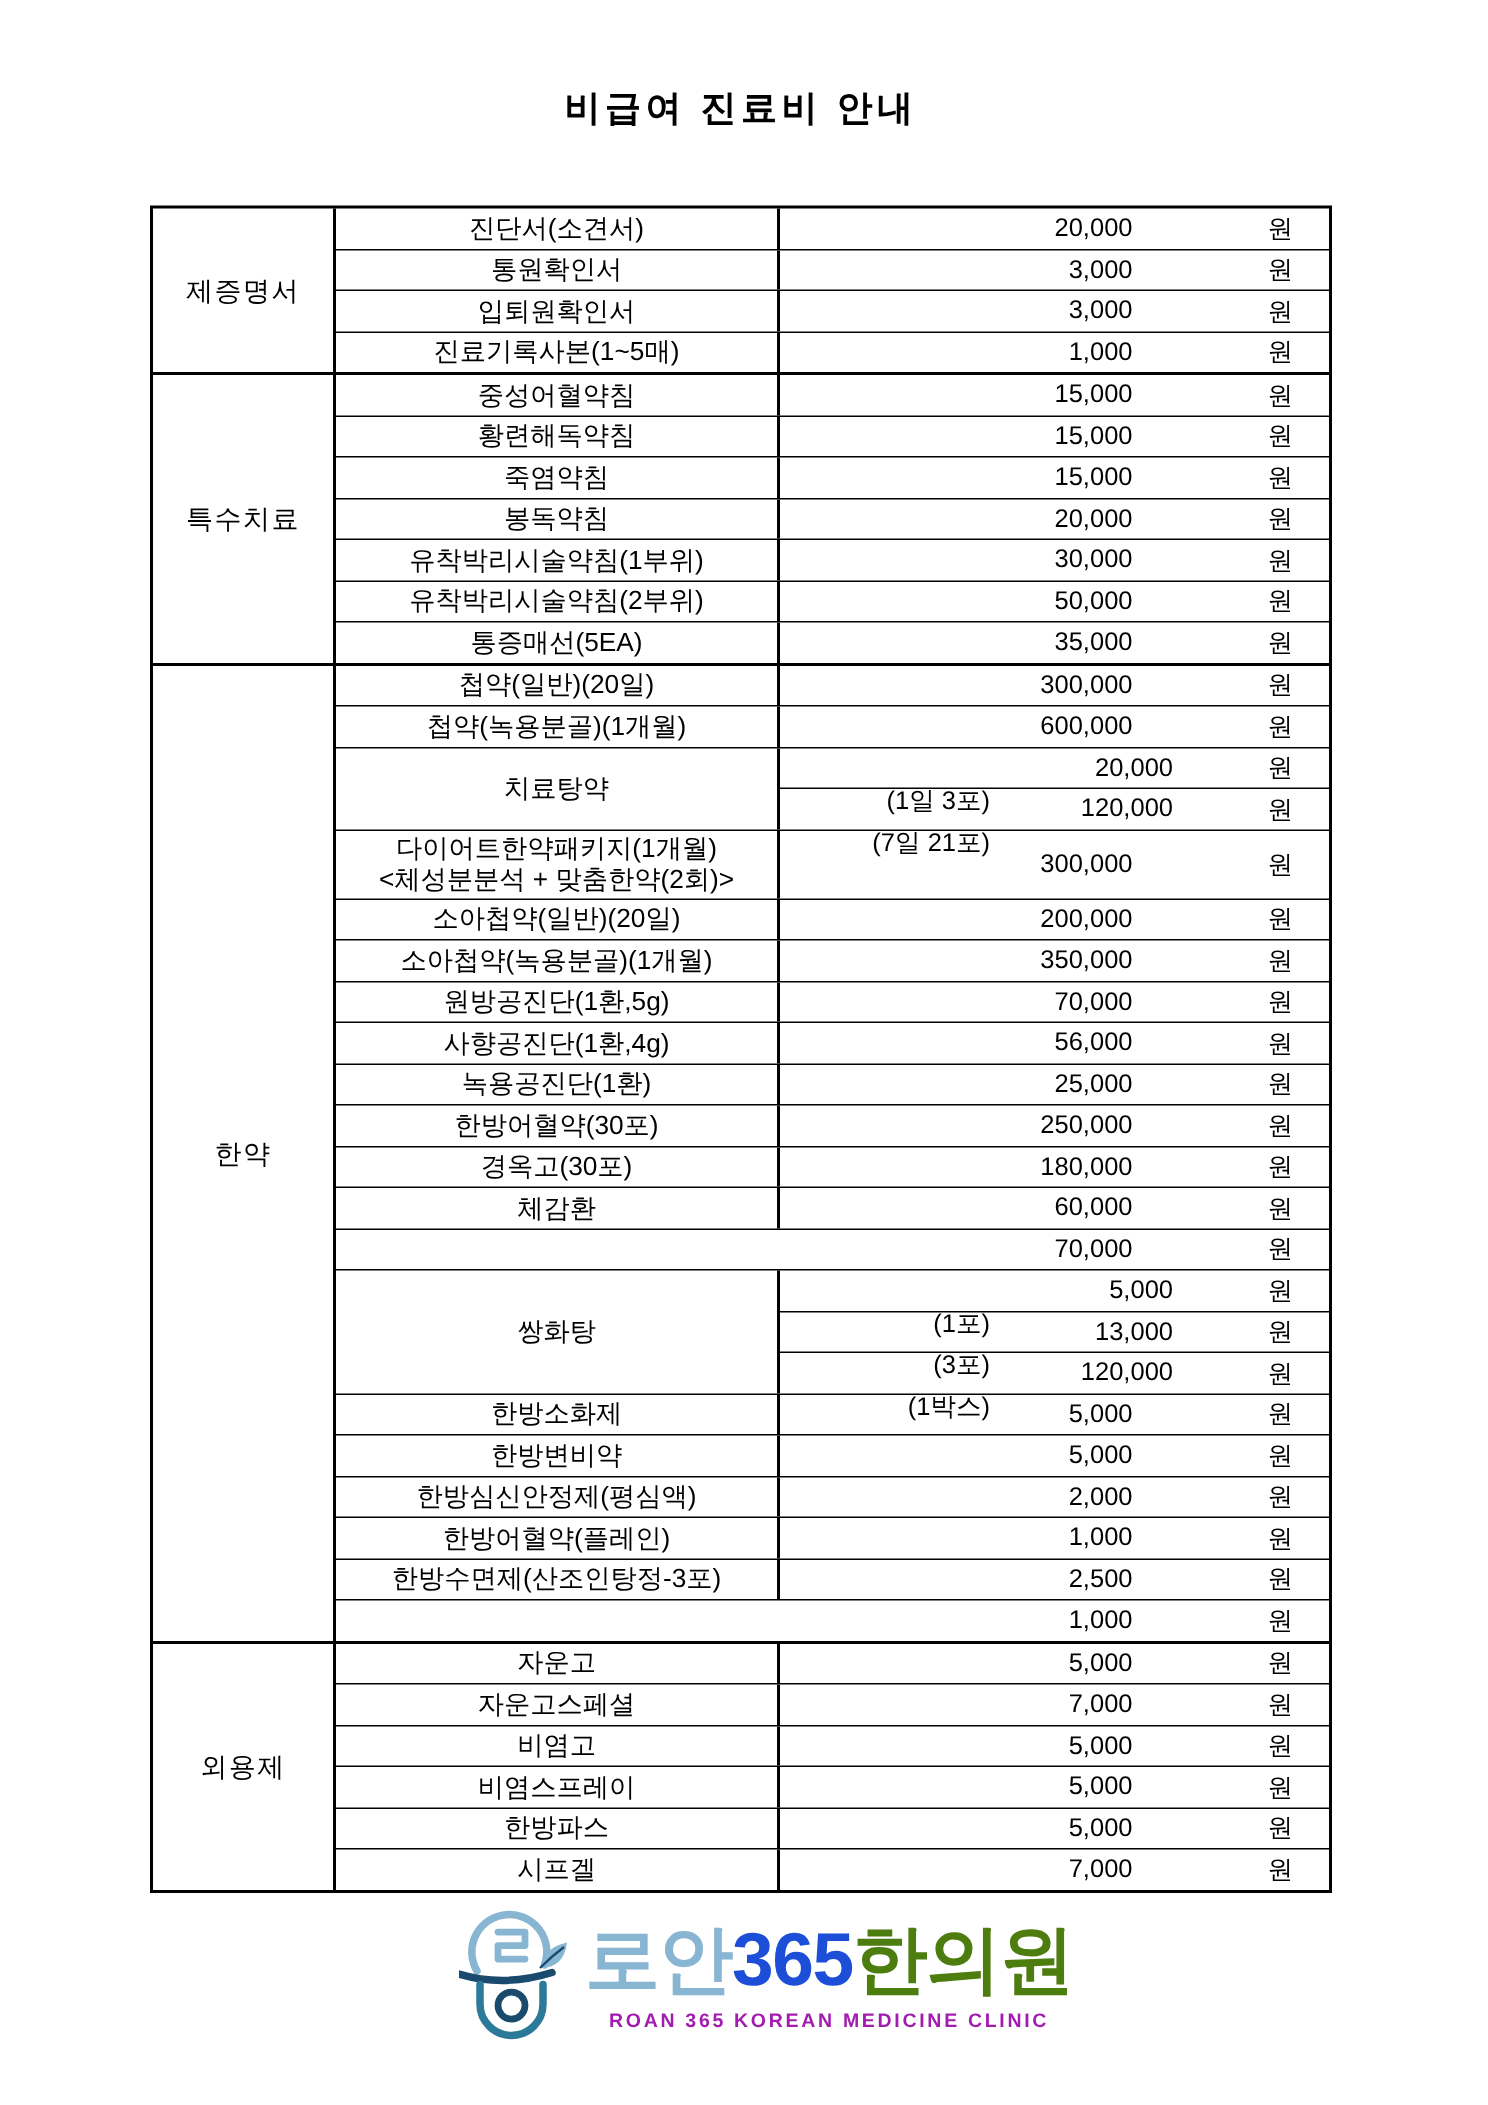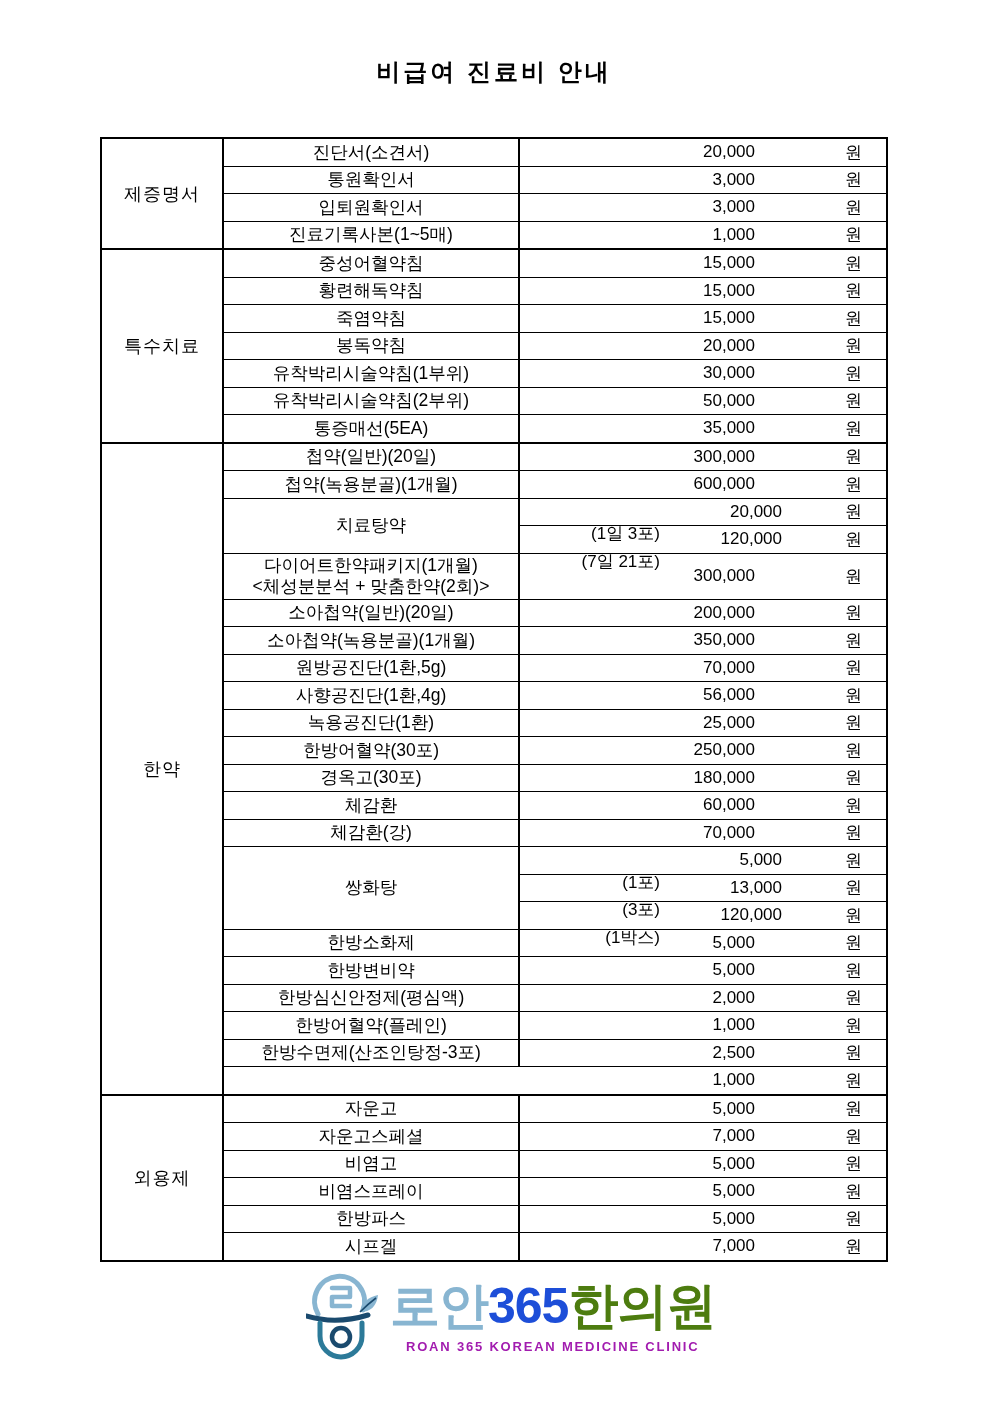--- a/index.html
+++ b/index.html
@@ -331,23 +331,20 @@
             <div>체감환</div>
           </div>
           <div class="price-area">
             <div class="price-row">
               <span class="num">60,000</span>
               <span class="won">원</span>
             </div>
           </div>
         </div>
         <div class="item-row">
-          <div class="name-cell">
-            <div>체감환(강)</div>
-          </div>
           <div class="price-area">
             <div class="price-row">
               <span class="num">70,000</span>
               <span class="won">원</span>
             </div>
           </div>
         </div>
         <div class="item-row">
           <div class="name-cell">
             <div>쌍화탕</div>

